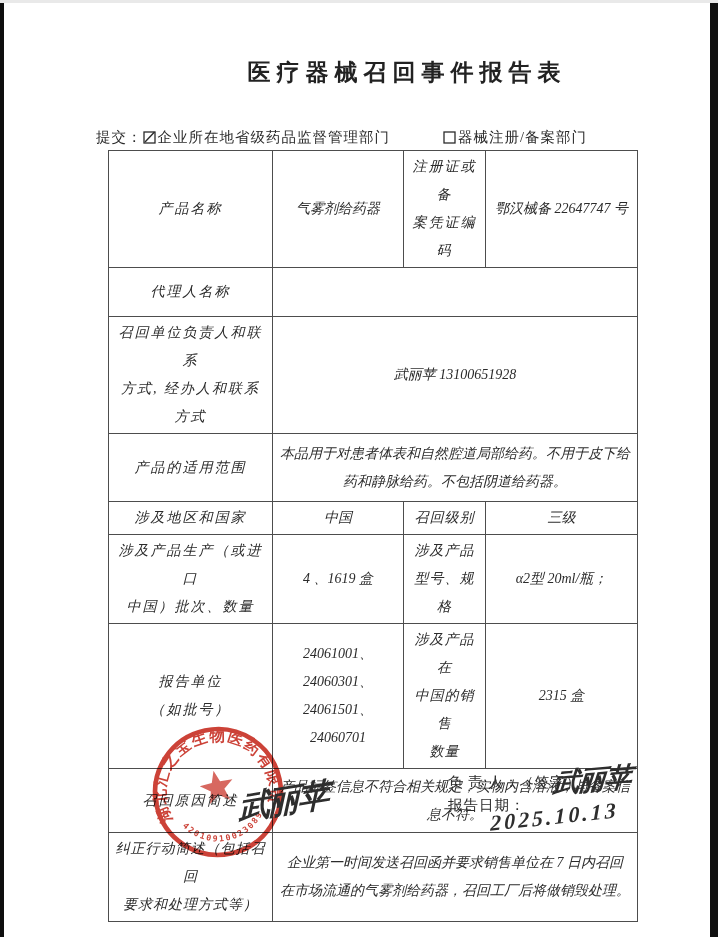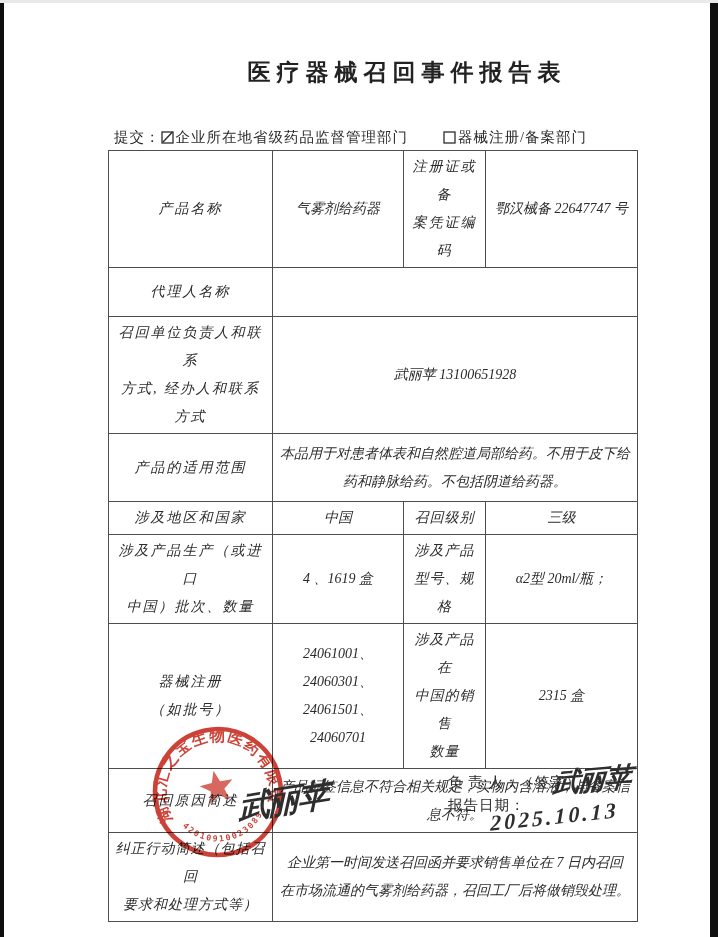--- a/index.html
+++ b/index.html
@@ -10,21 +10,21 @@
   .edge-top{position:absolute;left:0;top:0;width:718px;height:3px;background:#e9e9e9;}
   .edge-left{position:absolute;left:0;top:3px;width:4px;height:934px;background:#0e0e0e;}
   .edge-right{position:absolute;right:0;top:3px;width:8px;height:934px;background:#101010;}
 
   .doc-title{
     position:absolute;left:0;top:57px;width:718px;text-align:center;
     font-size:23px;font-weight:600;letter-spacing:6px;color:#222;padding-left:48px;
   }
 
   .submit-line{position:absolute;top:128px;font-size:14.5px;letter-spacing:1px;color:#2b2b2b;white-space:nowrap;}
-  .submit-1{left:114px;}
+  .submit-1{left:96px;}
   .submit-2{left:443px;}
   .cbx{display:inline-block;vertical-align:-2px;margin-right:2px;}
 
   table.form{
     position:absolute;left:108px;top:150px;width:529px;border-collapse:collapse;
     table-layout:fixed;font-size:14px;color:#2b2b2b;z-index:1;
   }
   table.form td{
     border:1px solid #4d4d4d;text-align:center;vertical-align:middle;
     padding:2px 5px;line-height:28px;overflow:hidden;font-style:italic;
@@ -112,21 +112,21 @@
     </tr>
     <tr class="h7">
       <td class="lbl pre lh30">涉及产品生产（或进口
 中国）批次、数量</td>
       <td>4 、1619 盒</td>
       <td class="lbl pre lh30" style="letter-spacing:1px">涉及产品
 型号、规格</td>
       <td>α2型 20ml/瓶；</td>
     </tr>
     <tr class="h8">
-      <td class="lbl pre lh36">器械注册
+      <td class="lbl pre lh36">报告单位
 （如批号）</td>
       <td class="pre lh30">24061001、
 24060301、
 24061501、
 24060701</td>
       <td class="lbl pre lh30" style="letter-spacing:1px">涉及产品在
 中国的销售
 数量</td>
       <td>2315 盒</td>
     </tr>

